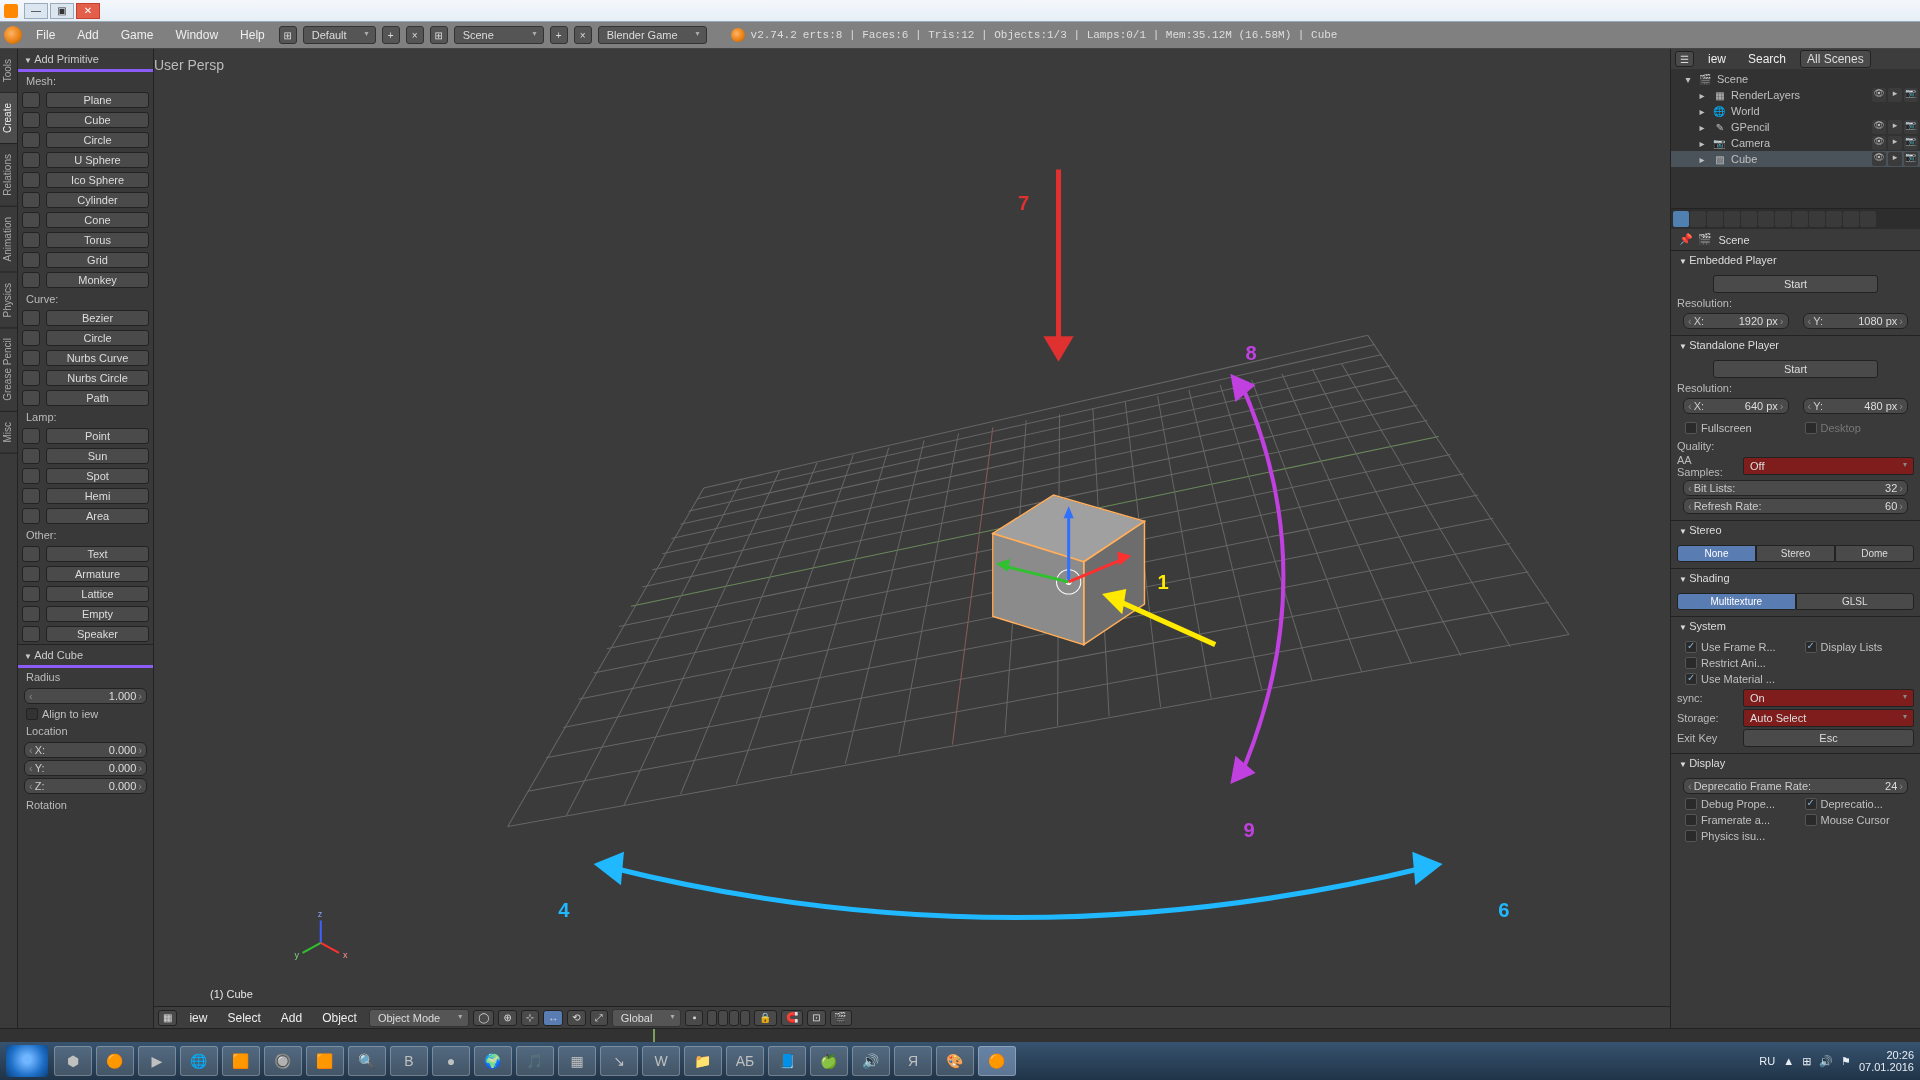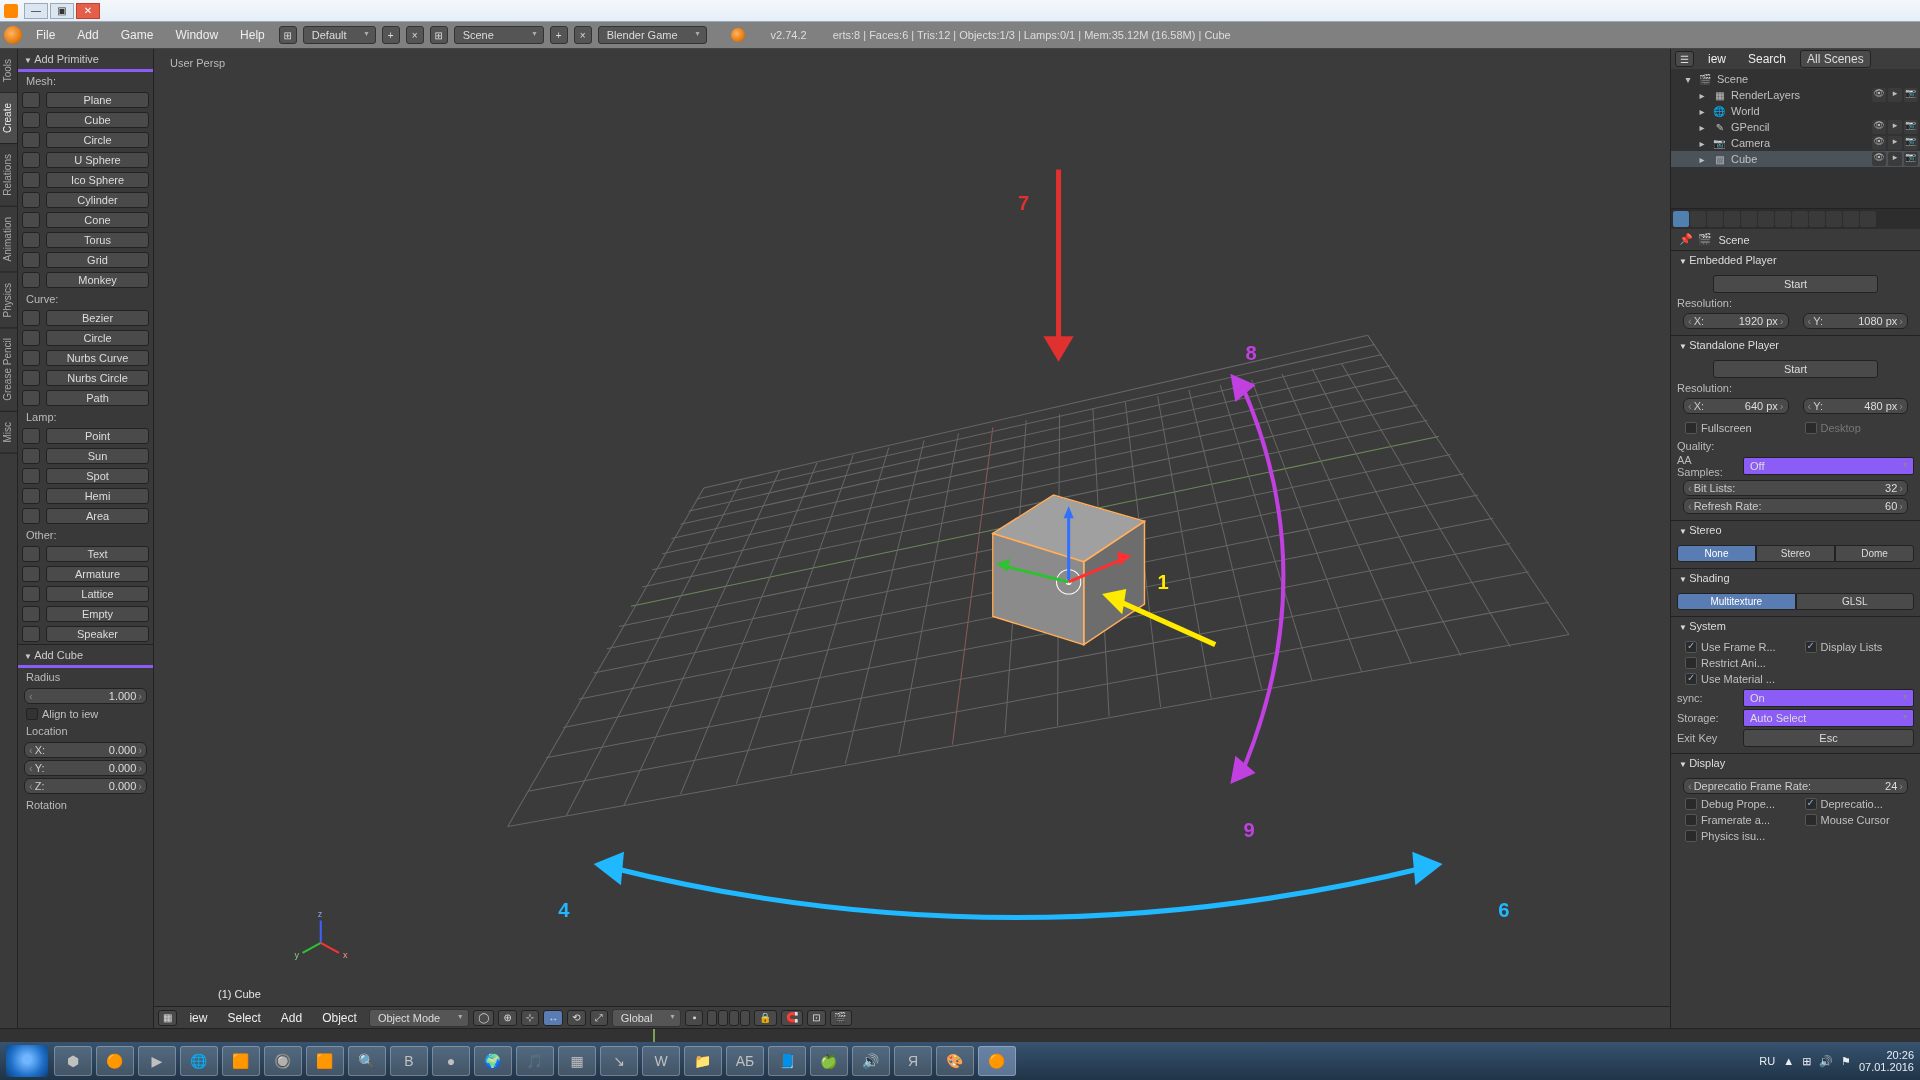--- a/index.html
+++ b/index.html
@@ -13,21 +13,21 @@
 .titlebar .win-btn { width: 24px; height: 16px; background: #dce6f0; border: 1px solid #9aaabb; display: flex; align-items: center; justify-content: center; font-size: 10px; color: #333; }
 .titlebar .win-btn.close { background: #e35f4a; color: #fff; border-color: #c34030; }
 
 
 .bheader { height: 27px; background: #808080; border-bottom: 1px solid #444; display: flex; align-items: center; padding: 0 4px; gap: 6px; }
 .bicon { width: 18px; height: 18px; border-radius: 50%; background: radial-gradient(circle at 40% 40%, #ffb366, #e87d0d 60%, #a85000); display: inline-block; }
 .menu-item { padding: 3px 8px; color: #eee; font-size: 12px; }
 .hdr-drop { background: #555; border: 1px solid #333; border-radius: 3px; padding: 2px 28px 2px 8px; color: #ddd; font-size: 11px; position: relative; }
 .hdr-drop:after { content: "▾"; position: absolute; right: 6px; color: #aaa; font-size: 8px; }
 .hdr-mini { width: 18px; height: 18px; background: #555; border: 1px solid #333; border-radius: 3px; display: inline-flex; align-items: center; justify-content: center; font-size: 10px; color: #ddd; }
-.stats { color: #ddd; font-size: 11px; margin-left: 20px; }
+.stats { color: #ddd; font-size: 11px; margin-left: 0; font-family: Liberation Mono, monospace; }
 
 
 .main { display: flex; height: calc(100% - 22px - 27px - 14px - 38px); }
 .vtabs { width: 18px; background: #3a3a3a; display: flex; flex-direction: column; border-right: 1px solid #222; }
 .vtab { writing-mode: vertical-rl; transform: rotate(180deg); padding: 10px 2px; font-size: 10px; color: #aaa; border-top: 1px solid #222; cursor: pointer; }
 .vtab.active { background: #4d4d4d; color: #eee; }
 
 .toolshelf { width: 136px; background: #393939; border-right: 1px solid #222; overflow-y: auto; font-size: 11px; }
 .panel-h { background: #3a3a3a; padding: 4px 6px; color: #ccc; font-size: 11px; border-bottom: 3px solid #8b5cf6; }
 .panel-h:before { content: "▼ "; font-size: 8px; }
@@ -39,22 +39,22 @@
 .num-field { display: flex; align-items: center; background: #4a4a4a; border: 1px solid #222; border-radius: 6px; margin: 2px 6px; padding: 1px 4px; font-size: 11px; }
 .num-field .lbl { flex: 0 0 auto; color: #ccc; }
 .num-field .val { flex: 1; text-align: right; color: #ddd; }
 .num-field:before { content: "‹"; color: #888; margin-right: 2px; }
 .num-field:after { content: "›"; color: #888; margin-left: 2px; }
 .chk-row { display: flex; align-items: center; gap: 4px; padding: 2px 8px; }
 .chk { width: 12px; height: 12px; background: #333; border: 1px solid #222; border-radius: 2px; }
 
 
 .viewport { flex: 1; background: #3b3b3b; position: relative; overflow: hidden; }
-.vp-label { position: absolute; top: 8px; left: 16px; color: #bbb; font-size: 11px; }
-.obj-label { position: absolute; bottom: 28px; left: 64px; color: #e6e6e6; font-size: 11px; }
+.vp-label { position: absolute; top: 8px; left: 0; color: #bbb; font-size: 14px; }
+.obj-label { position: absolute; bottom: 28px; left: 56px; color: #e6e6e6; font-size: 11px; }
 .vp-header { position: absolute; bottom: 0; left: 0; right: 0; height: 22px; background: #3d3d3d; border-top: 1px solid #222; display: flex; align-items: center; gap: 4px; padding: 0 4px; }
 .vp-hbtn { height: 16px; min-width: 18px; background: #4a4a4a; border: 1px solid #222; border-radius: 3px; display: inline-flex; align-items: center; justify-content: center; padding: 0 4px; font-size: 10px; color: #ddd; }
 .vp-hbtn.active { background: #597cb3; }
 
 
 .right { width: 250px; background: #3a3a3a; border-left: 1px solid #222; display: flex; flex-direction: column; }
 .outliner { height: 160px; border-bottom: 1px solid #222; display: flex; flex-direction: column; }
 .out-head { height: 20px; background: #3d3d3d; display: flex; align-items: center; gap: 6px; padding: 0 4px; }
 .out-sel { background: #4a4a4a; border: 1px solid #222; border-radius: 3px; padding: 1px 6px; font-size: 12px; color: #ddd; }
 .out-tree { flex: 1; overflow-y: auto; font-size: 11px; padding: 2px 0; background: #323232; }
@@ -75,21 +75,21 @@
 .prop-body { padding: 4px 6px; }
 .btn-wide { background: #4a4a4a; border: 1px solid #222; border-radius: 3px; padding: 2px; text-align: center; color: #ddd; margin: 2px auto; width: 70%; font-size: 11px; }
 .row2 { display: flex; gap: 2px; }
 .row2 > * { flex: 1; }
 .btn-grp { display: flex; margin: 2px 0; }
 .btn-grp .seg { flex: 1; background: #4a4a4a; border: 1px solid #222; padding: 2px 0; text-align: center; font-size: 10px; color: #ddd; }
 .btn-grp .seg:first-child { border-radius: 3px 0 0 3px; }
 .btn-grp .seg:last-child { border-radius: 0 3px 3px 0; }
 .btn-grp .seg.active { background: #597cb3; color: #fff; }
 .prop-lbl { font-size: 11px; color: #bbb; margin: 4px 0 2px; }
-.drop-f { background: #8b5cf6; border: 1px solid #222; border-radius: 2px; padding: 2px 6px; font-size: 11px; color: #ddd; position: relative; }
+.drop-f { background: #7f1d1d; border: 1px solid #222; border-radius: 2px; padding: 2px 6px; font-size: 11px; color: #ddd; position: relative; }
 .drop-f:after { content: "▾"; position: absolute; right: 6px; font-size: 8px; color: #888; }
 .row-set { display: flex; align-items: center; gap: 6px; margin: 2px 0; }
 .row-set .sl { width: 60px; font-size: 11px; color: #bbb; }
 .chk2 { width: 12px; height: 12px; background: #2a2a2a; border: 1px solid #555; border-radius: 2px; display: inline-block; position: relative; }
 .chk2.on:after { content: "✓"; position: absolute; top: -2px; left: 1px; color: #8ab0da; font-size: 10px; }
 
 
 .timeline { height: 14px; background: #323232; border-top: 1px solid #222; position: relative; }
 .timeline .cursor { position: absolute; top: 0; bottom: 0; width: 2px; background: #7aa05a; }
 

